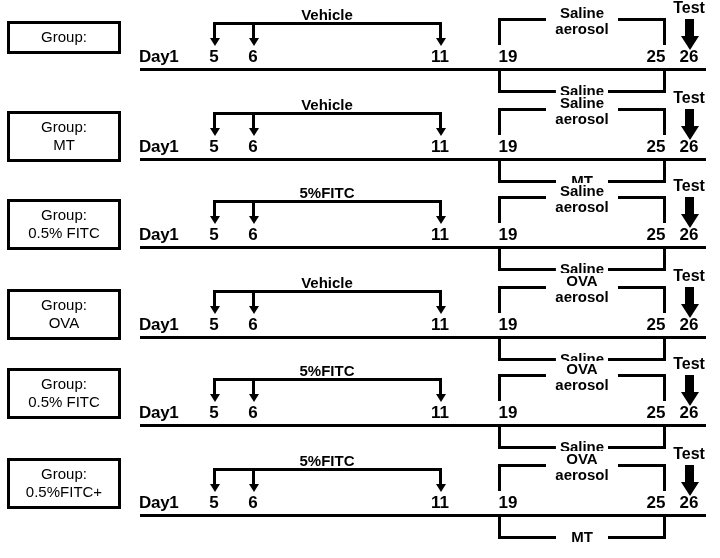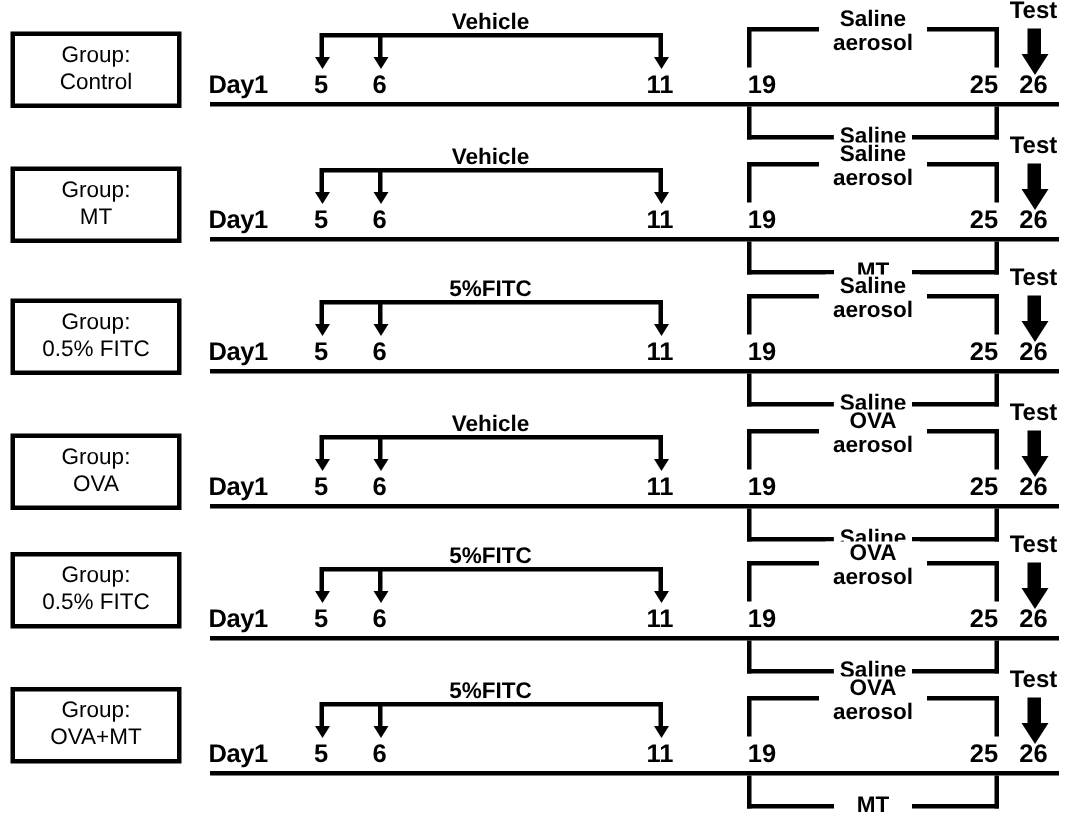--- a/index.html
+++ b/index.html
@@ -216,21 +216,20 @@
     border-top: 14px solid #000;
   }
 </style>
 </head>
 <body>
 
 <div id="diagram">
     <div class="row" style="top: 0px;">
       <div class="group-box two-line">
         <span class="gline">Group:</span>
-        <span class="gline">Control</span>
       </div>
       <div class="axis"></div>
       <div class="day1">Day1</div>
       <div class="inject" style="left: 214px; width: 226px;">
         <div class="bar"></div>
         <div class="arrow" style="left: 0px;"></div>
         <div class="arrow" style="left: 39px;"></div>
         <div class="arrow" style="left: 226px;"></div>
         <div class="inject-label" style="left: 113px; margin-left: -60px; width: 120px;">Vehicle</div>
       </div>
@@ -416,21 +415,21 @@
         <div class="seg" style="left: 0px; width: 58px;"></div>
         <div class="seg" style="right: 0px; width: 58px;"></div>
         <div class="lower-label">Saline</div>
       </div>
       <div class="test-label" style="left: 689px;">Test</div>
       <div class="test-arrow" style="left: 689px;"></div>
     </div>
     <div class="row" style="top: 446px;">
       <div class="group-box three-line">
         <span class="gline">Group:</span>
-        <span class="gline">OVA+MT</span>
+        <span class="gline">0.5%FITC+</span>
       </div>
       <div class="axis"></div>
       <div class="day1">Day1</div>
       <div class="inject" style="left: 214px; width: 226px;">
         <div class="bar"></div>
         <div class="arrow" style="left: 0px;"></div>
         <div class="arrow" style="left: 39px;"></div>
         <div class="arrow" style="left: 226px;"></div>
         <div class="inject-label" style="left: 113px; margin-left: -60px; width: 120px;">5%FITC</div>
       </div>

